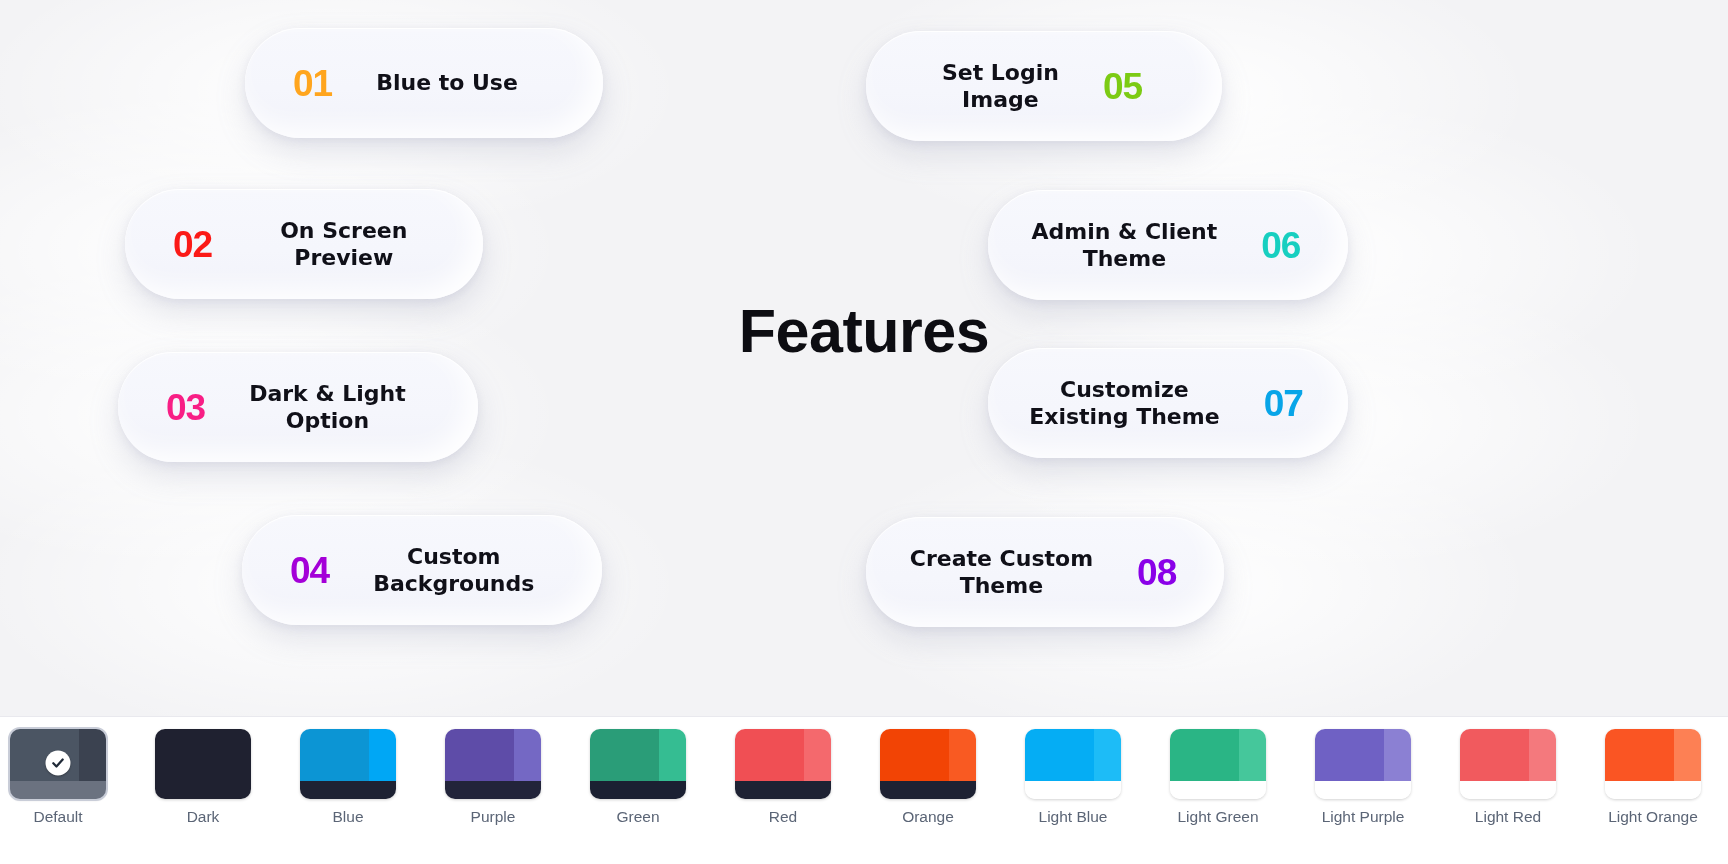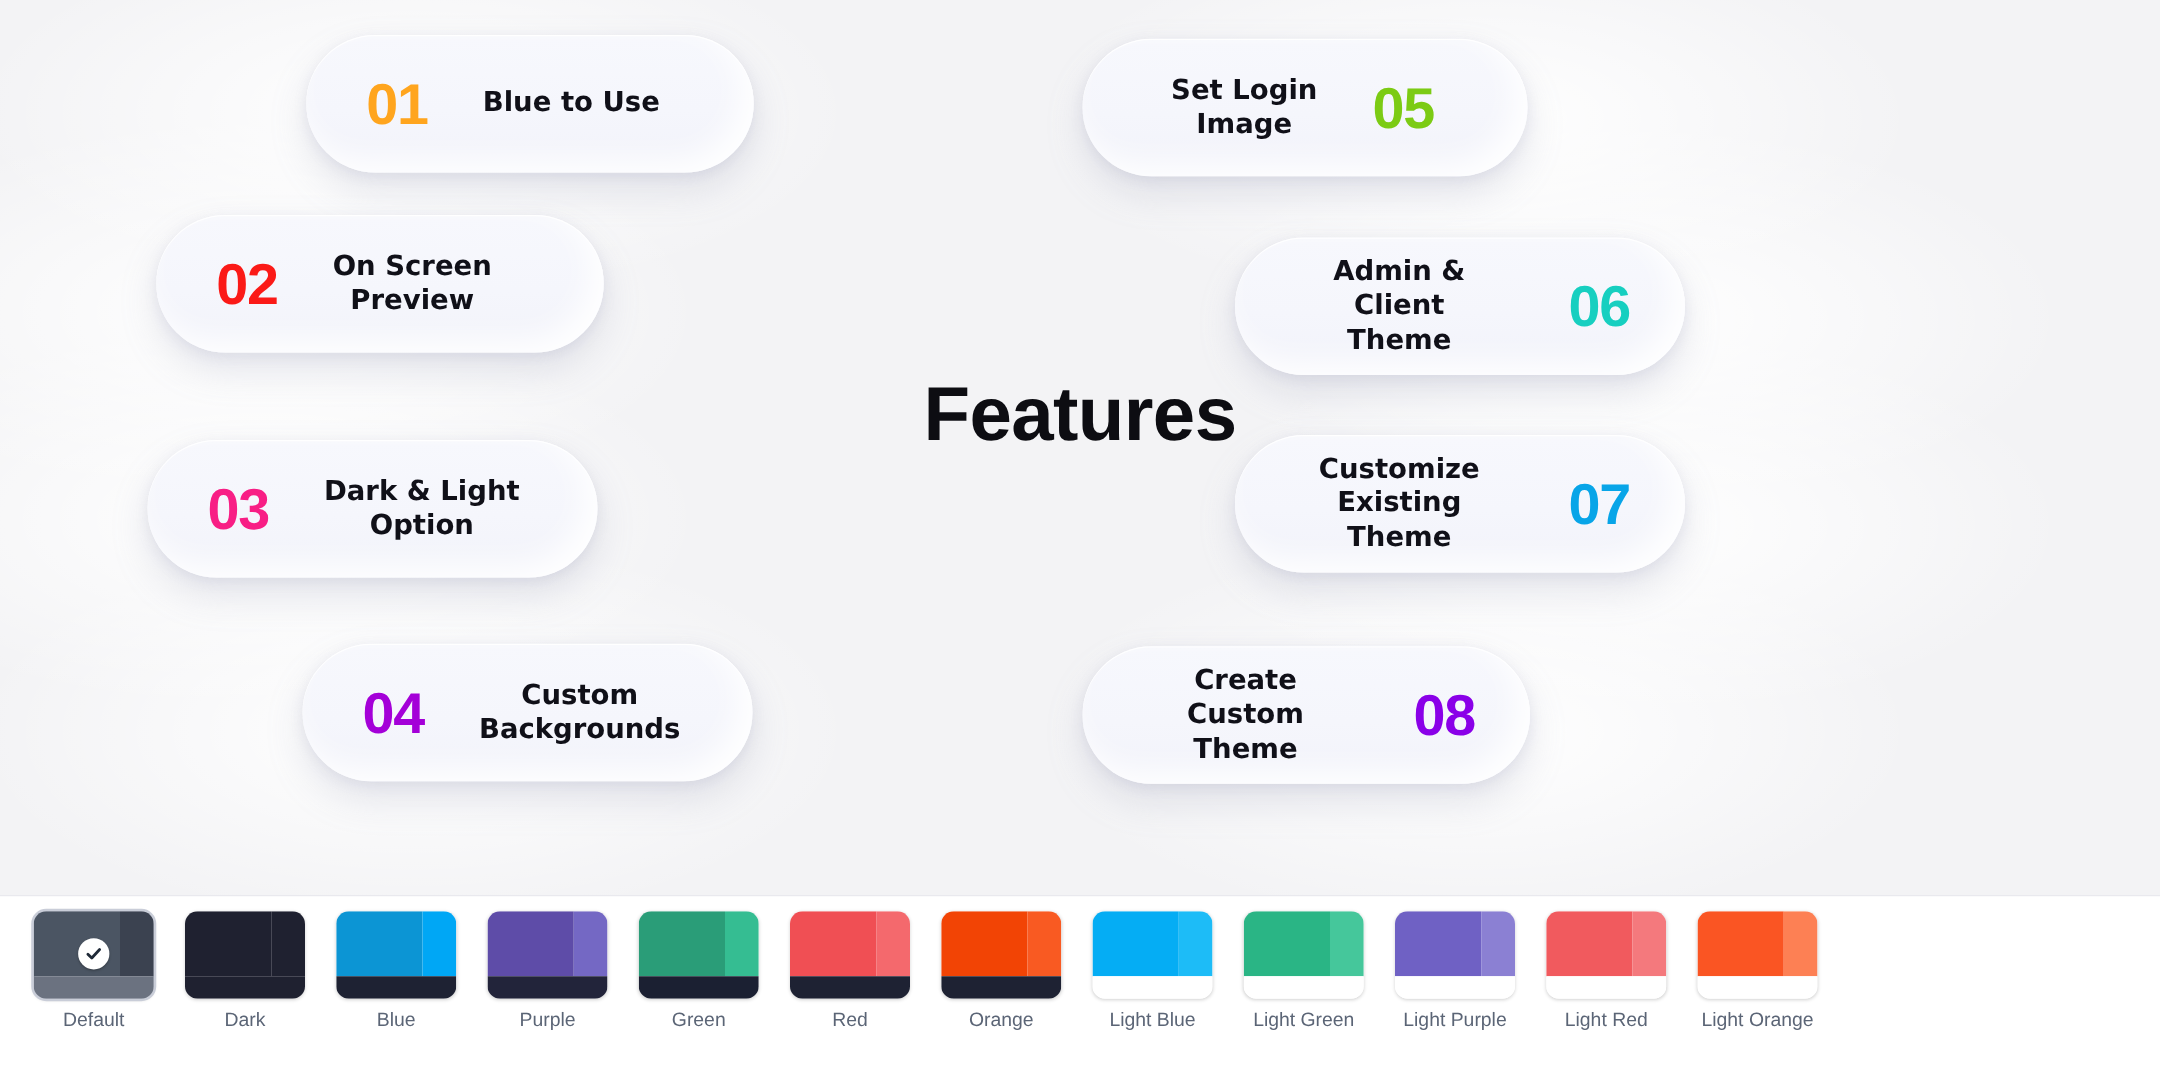--- a/index.html
+++ b/index.html
@@ -57,42 +57,42 @@
   }
   .pill.left{
     justify-content:flex-start;
     padding-left:48px;padding-right:40px;
   }
   .pill.right{
     justify-content:center;
     padding-right:44px;padding-left:40px;
   }
   .pill .num{
-    font-size:46px;
+    font-size:37px;
     font-weight:bold;
     line-height:1;
     letter-spacing:-1px;
     font-family:"Liberation Sans", sans-serif;
     white-space:nowrap;
   }
   .pill .label{
     font-size:22px;
     font-weight:bold;
     color:#101018;
     line-height:1.24;
     text-align:center;
     font-family:"DejaVu Sans", sans-serif;
     white-space:pre-line;
   }
   .pill.left .label{margin-left:44px;}
   .pill.right .label{margin-right:44px;}
 
   
   #pill-01{left:245px;top:28px;width:358px;}
-  #pill-02{left:125px;top:172px;width:358px;}
+  #pill-02{left:125px;top:189px;width:358px;gap:24px;}
   #pill-03{left:118px;top:352px;width:360px;}
   #pill-04{left:242px;top:515px;width:360px;}
   #pill-05{left:866px;top:31px;width:356px;}
   #pill-06{left:988px;top:190px;width:360px;}
   #pill-07{left:988px;top:348px;width:360px;}
   #pill-08{left:866px;top:517px;width:358px;}
 
   
   #theme-bar{
     position:absolute;left:0;bottom:0;width:1728px;height:148px;
@@ -100,22 +100,22 @@
     border-top:1px solid #e9e9ee;
     box-sizing:border-box;
     display:flex;
     align-items:flex-start;
     padding-top:12px;
     overflow:hidden;
   }
   #theme-strip{
     display:flex;
     align-items:flex-start;
-    padding-left:25px;
-    gap:21px;
+    padding-left:8px;
+    gap:45px;
     justify-content:center;
   }
   .theme-item{
     width:100px;
     display:flex;
     flex-direction:column;
     align-items:center;
     cursor:pointer;
   }
   .swatch{

